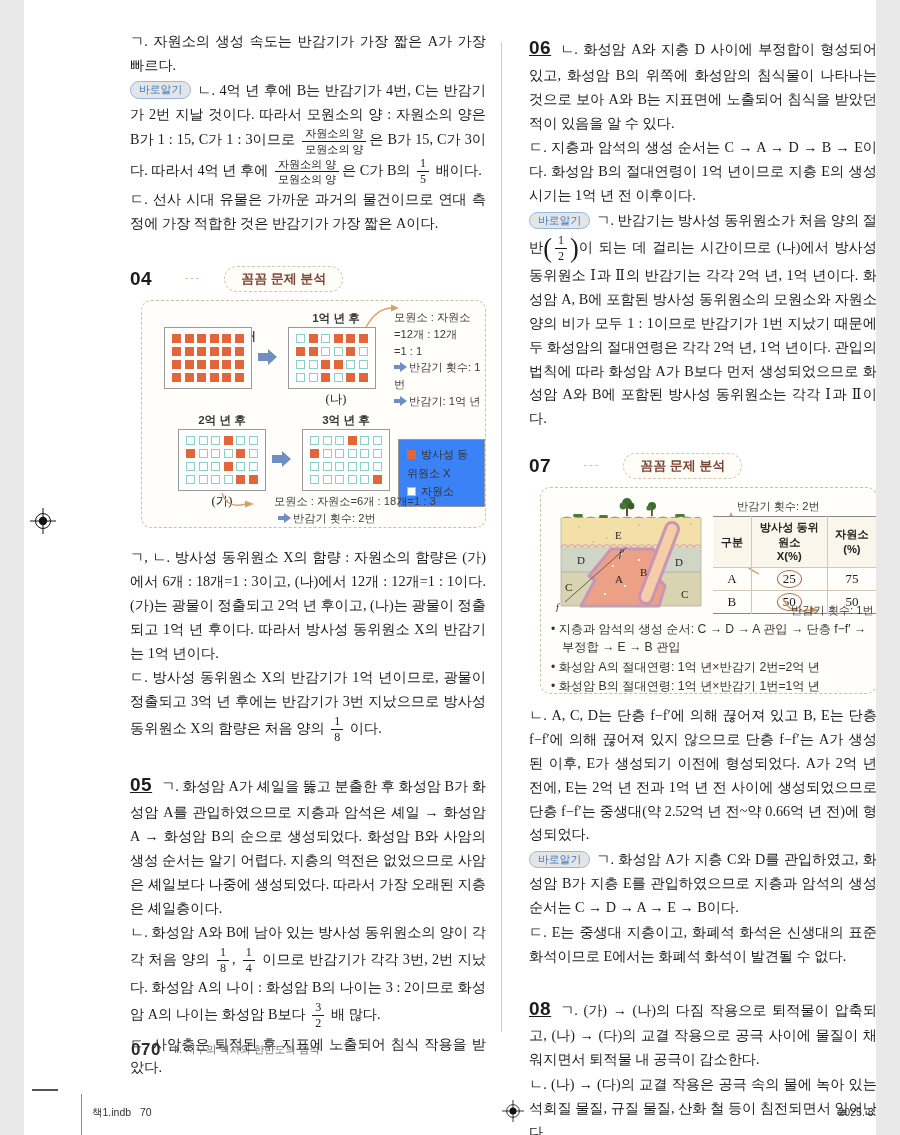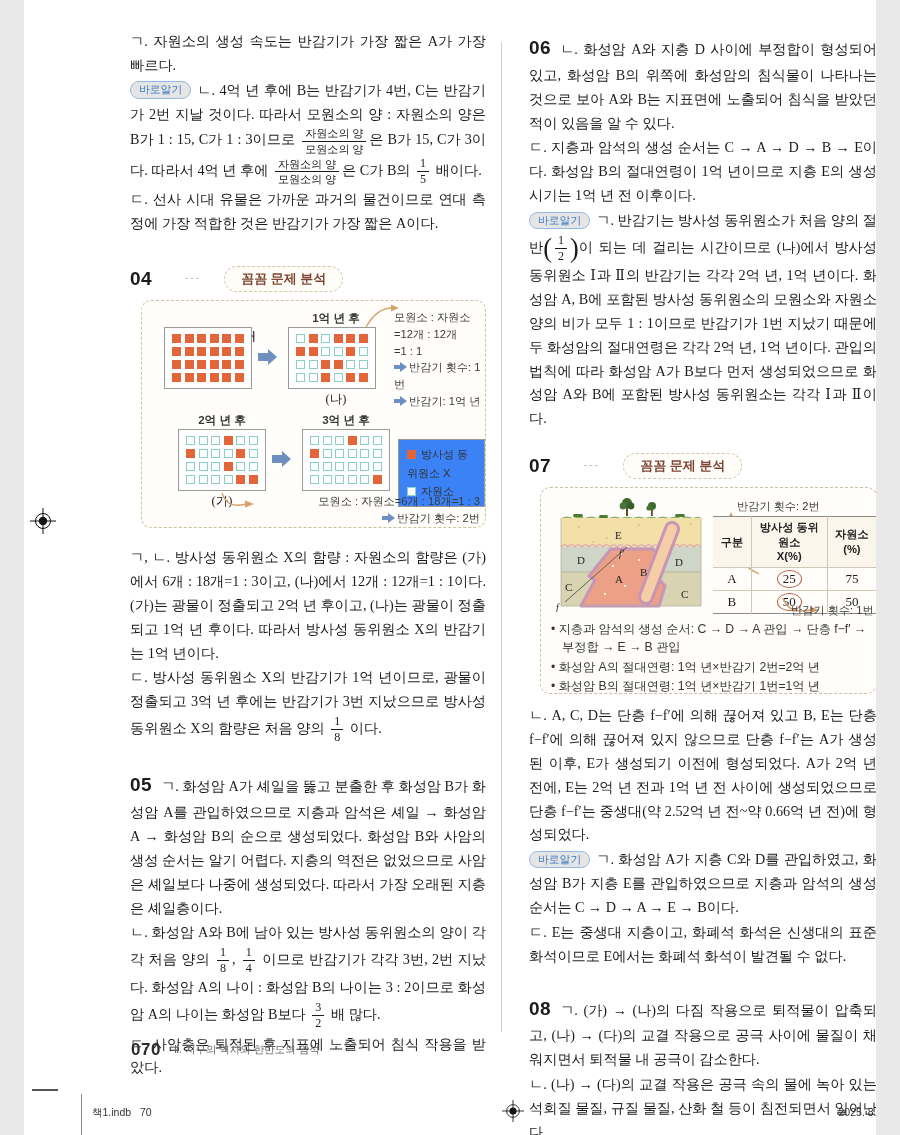--- a/index.html
+++ b/index.html
@@ -6,21 +6,21 @@
   .page{position:relative;width:852px;height:1135px;background:#ffffff;margin:0 auto;
         font-family:"Liberation Serif","DejaVu Serif",serif;color:#1b1b1b;overflow:hidden;}
   .col{position:absolute;top:30px;}
   .left-col{left:106px;width:356px;}
   .right-col{left:505px;width:348px;top:32px;}
   .col-divider{position:absolute;left:477px;top:42px;width:1px;height:990px;background:#cfcfcf;}
 
   .body-p{font-size:14.2px;line-height:1.68;text-align:justify;margin:0 0 1px 0;}
   .sec{margin-bottom:20px;}
   .sec-num{font-family:"Liberation Sans","DejaVu Sans",sans-serif;font-weight:bold;font-size:19px;letter-spacing:0.5px;}
-  .sec-num.inline{margin-right:9px;}
+  .sec-num.inline{margin-right:9px;text-decoration:underline;}
 
   .badge{display:inline-block;font-family:"Liberation Sans","DejaVu Sans",sans-serif;font-size:10.8px;
          color:#3c79c4;border:1px solid #93b9e2;border-radius:10px;padding:1px 8px 1.5px;
          background:#e5e5e5;margin-right:6px;vertical-align:1.5px;line-height:1.2;}
 
   .frac{display:inline-flex;flex-direction:column;text-align:center;vertical-align:middle;
         line-height:1.25;margin:0 3px;}
   .frac .ft{border-bottom:1px solid #1b1b1b;padding:0 3px;}
   .frac .fb{padding:0 3px;}
   .frac.fsmall{font-size:0.85em;}
@@ -298,21 +298,21 @@
         <div class="legend" style="left:256px;top:138px;">
           <div><span class="sw sq sq-o"></span><span>방사성 동위원소 X</span></div>
           <div><span class="sw sq sq-t"></span><span>자원소</span></div>
         </div>
 
         <div class="p-label" style="left:36px;top:192px;width:88px;">(가)</div>
         <svg class="curve" style="left:76px;top:190px;" width="38" height="20" viewBox="0 0 38 20">
           <path d="M4,2 C8,14 16,16 28,13" fill="none" stroke="#d7a269" stroke-width="1.4"></path>
           <polygon points="27,9.5 36,13 27,16.5" fill="#d7a269"></polygon>
         </svg>
-        <div class="anno" style="left:108px;top:192px;width:230px;text-align:right;">
+        <div class="anno" style="left:132px;top:192px;width:230px;">
           <div>모원소 : 자원소=6개 : 18개=1 : 3</div>
           <div style="margin-left:4px;"><span class="mini-arrow"></span><span>반감기 횟수: 2번</span></div>
         </div>
       </div>
 
       <p class="body-p" style="margin-top:18px;"><span>ㄱ, ㄴ. 방사성 동위원소 X의 함량 : 자원소의 함량은 (가)에서 6개 : 18개=1 : 3이고, (나)에서 12개 : 12개=1 : 1이다. (가)는 광물이 정출되고 2억 년 후이고, (나)는 광물이 정출되고 1억 년 후이다. 따라서 방사성 동위원소 X의 반감기는 1억 년이다.</span></p>
       <p class="body-p"><span>ㄷ. 방사성 동위원소 X의 반감기가 1억 년이므로, 광물이 정출되고 3억 년 후에는 반감기가 3번 지났으므로 방사성 동위원소 X의 함량은 처음 양의 </span><span class="frac fsmall">
             <span class="ft">1</span>
             <span class="fb">8</span>
           </span><span> 이다.</span></p>

